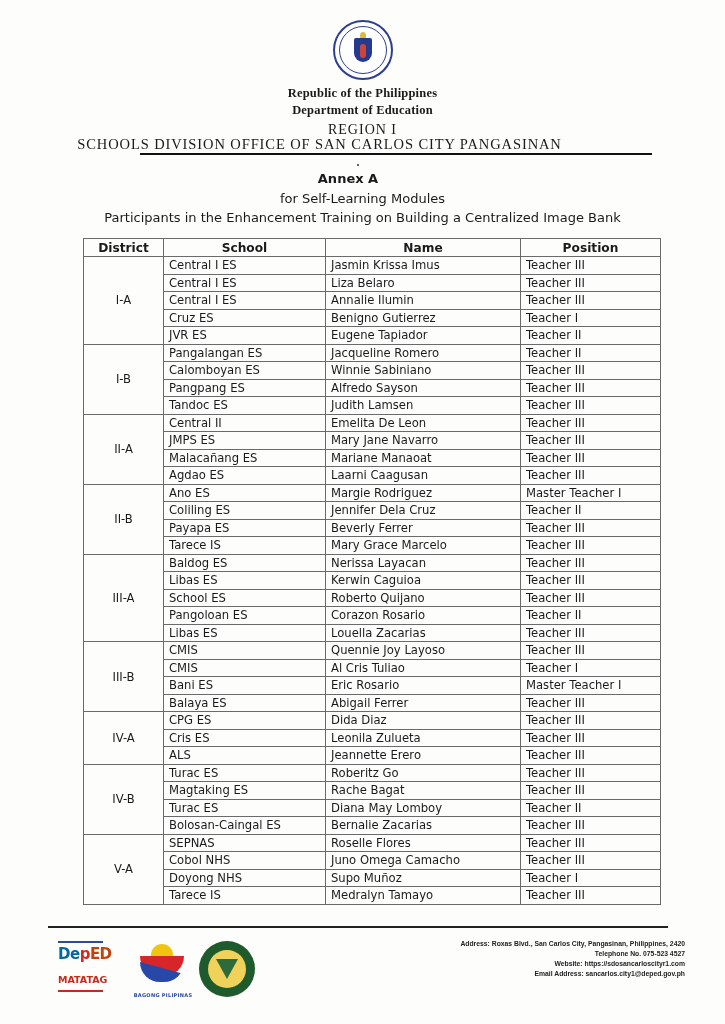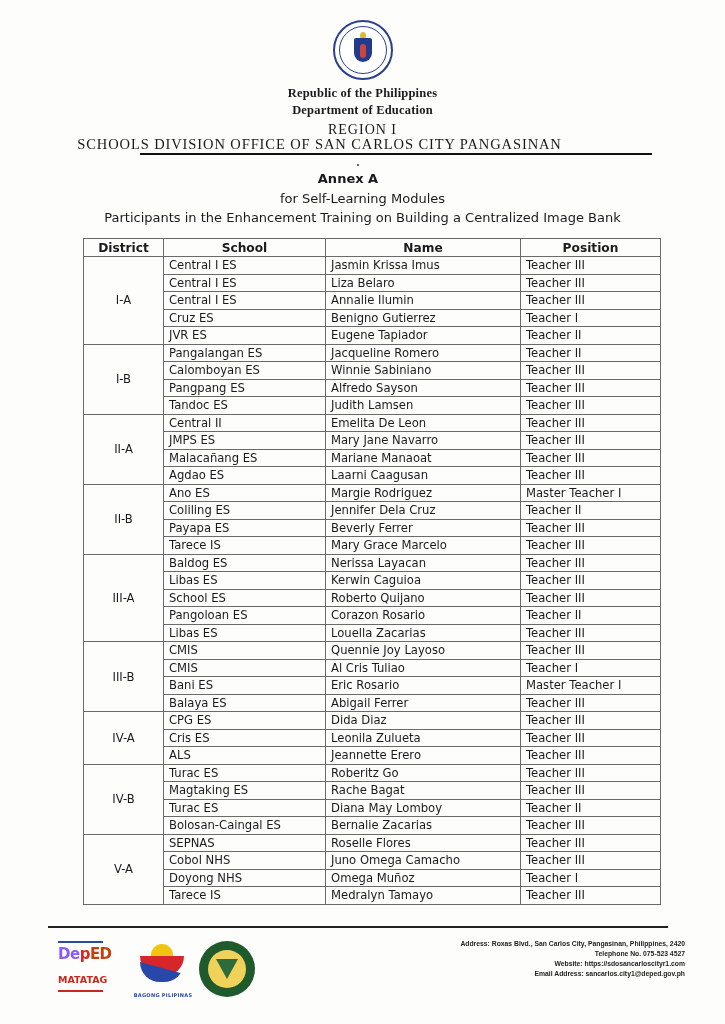--- a/index.html
+++ b/index.html
@@ -285,36 +285,36 @@
         <td>Roselle Flores</td>
         <td>Teacher III</td>
       </tr>
       <tr>
         <td>Cobol NHS</td>
         <td>Juno Omega Camacho</td>
         <td>Teacher III</td>
       </tr>
       <tr>
         <td>Doyong NHS</td>
-        <td>Omega Muñoz</td>
+        <td>Supo Muñoz</td>
         <td>Teacher I</td>
       </tr>
       <tr>
         <td>Tarece IS</td>
         <td>Medralyn Tamayo</td>
         <td>Teacher III</td>
       </tr>
     </tbody>
 </table>
 
 <div class="foot-rule"></div>
 
 <div class="deped-logo">
   <div class="bar" style="top:0"></div>
-  <div class="word"><span style="color:#8b5cf6">De</span><span>p</span><span style="color:#c2410c">ED</span></div>
+  <div class="word"><span style="color:#0369a1">De</span><span>p</span><span style="color:#c2410c">ED</span></div>
   <div class="mat">MATATAG</div>
   <div class="bar" style="top:49px;background:#c8281d"></div>
 </div>
 
 <div class="bp-logo">
   <div class="bp-sun"></div>
   <div class="bp-red"></div>
   <div class="bp-blue"></div>
   <div class="bp-text">BAGONG PILIPINAS</div>
 </div>

